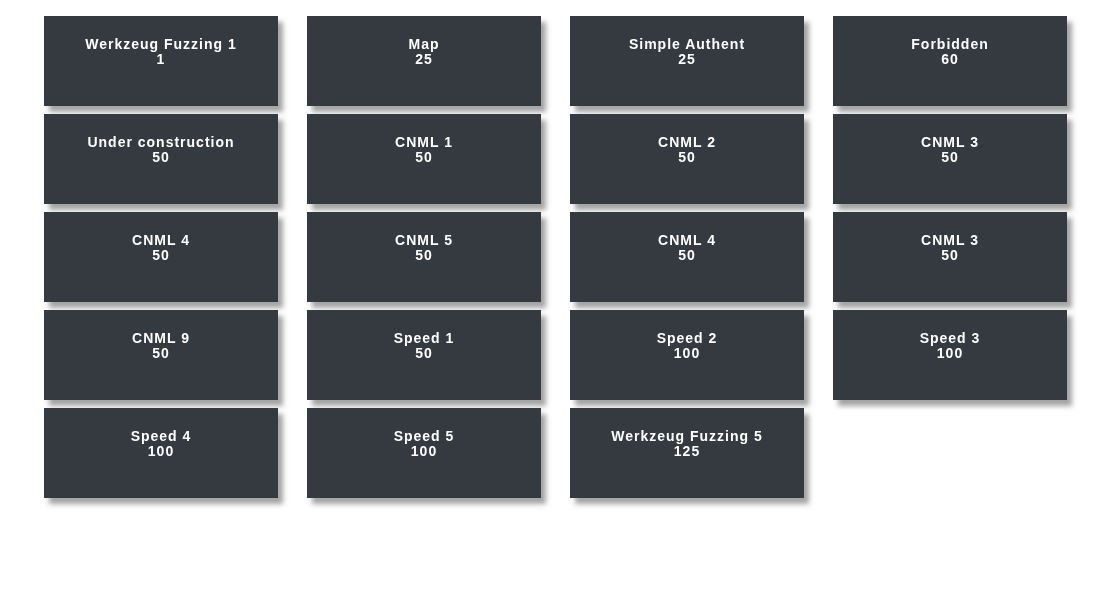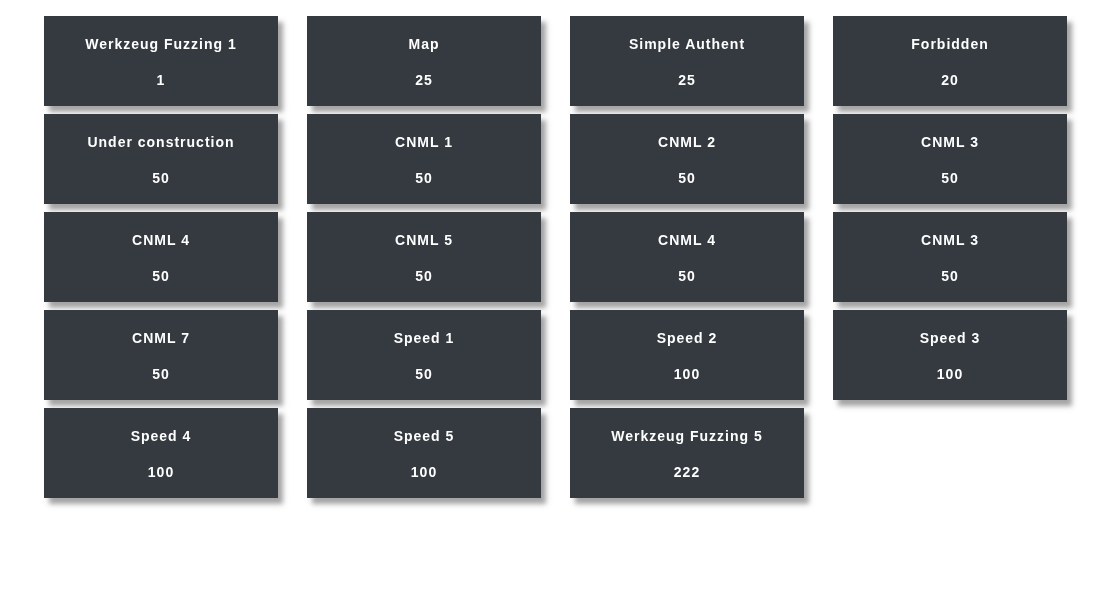--- a/index.html
+++ b/index.html
@@ -28,21 +28,20 @@
     box-sizing: border-box;
     width: 234px;
     height: 90px;
     background: var(--card-bg, #343a40);
     color: var(--card-text, #ffffff);
     box-shadow: 5px 6px 5px rgba(90, 90, 90, 0.55);
     display: flex;
     flex-direction: column;
     align-items: center;
     padding-top: 21px;
-    row-gap: 21px;
     cursor: pointer;
     text-decoration: none;
     user-select: none;
   }
   .card-title {
     font-size: 14px;
     font-weight: bold;
     letter-spacing: 1px;
     line-height: 15px;
     text-align: center;
@@ -70,21 +69,21 @@
     <div class="card-points">25</div>
   </div>
 
   <div class="card">
     <div class="card-title">Simple Authent</div>
     <div class="card-points">25</div>
   </div>
 
   <div class="card">
     <div class="card-title">Forbidden</div>
-    <div class="card-points">20</div>
+    <div class="card-points">60</div>
   </div>
 
 
   <div class="card">
     <div class="card-title">Under construction</div>
     <div class="card-points">50</div>
   </div>
 
   <div class="card">
     <div class="card-title">CNML 1</div>
@@ -115,21 +114,21 @@
     <div class="card-title">CNML 4</div>
     <div class="card-points">50</div>
   </div>
 
   <div class="card">
     <div class="card-title">CNML 3</div>
     <div class="card-points">50</div>
   </div>
 
   <div class="card">
-    <div class="card-title">CNML 7</div>
+    <div class="card-title">CNML 9</div>
     <div class="card-points">50</div>
   </div>
 
   <div class="card">
     <div class="card-title">Speed 1</div>
     <div class="card-points">50</div>
   </div>
 
 
   <div class="card">
@@ -147,15 +146,15 @@
     <div class="card-points">100</div>
   </div>
 
   <div class="card">
     <div class="card-title">Speed 5</div>
     <div class="card-points">100</div>
   </div>
 
   <div class="card">
     <div class="card-title">Werkzeug Fuzzing 5</div>
-    <div class="card-points">222</div>
+    <div class="card-points">125</div>
   </div>
 </div>
 
 </body></html>

